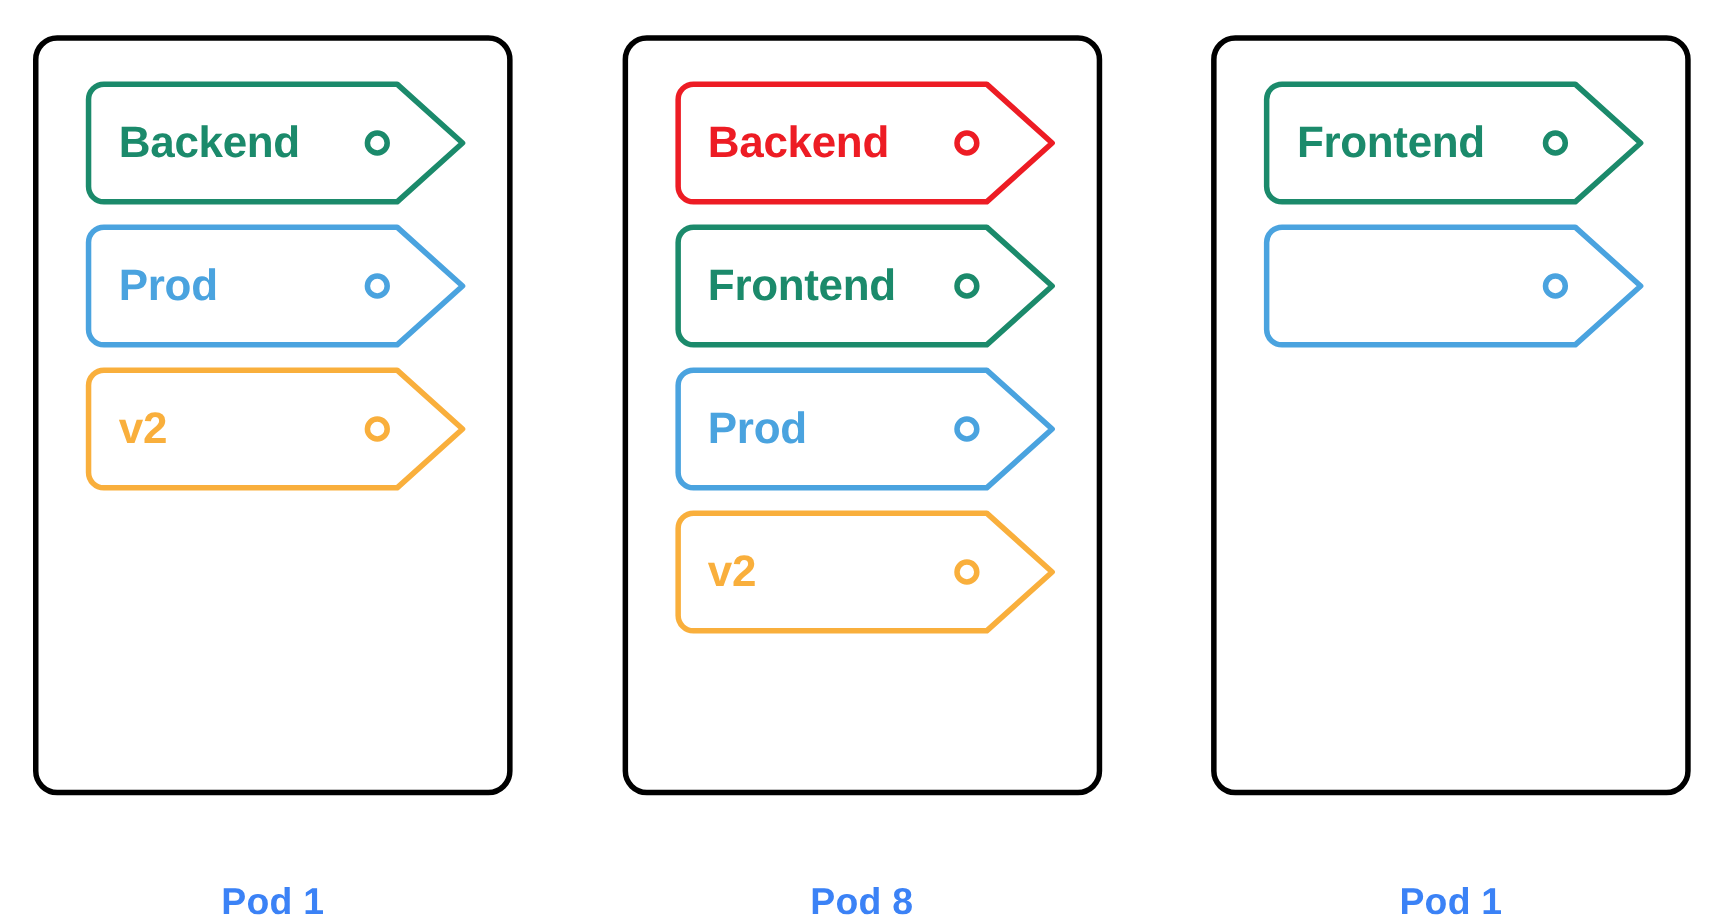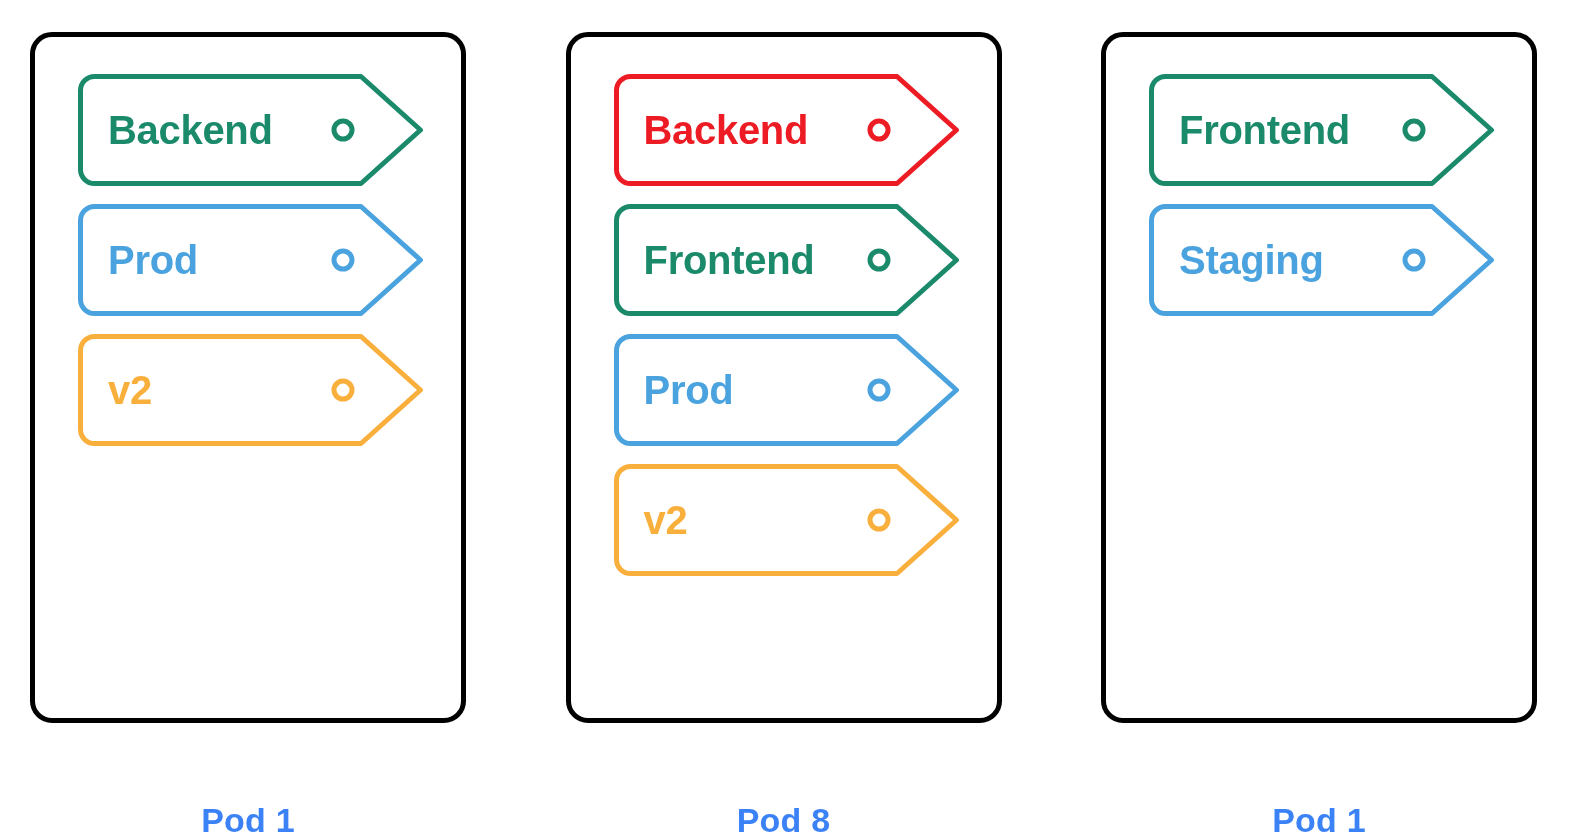--- a/index.html
+++ b/index.html
@@ -169,19 +169,18 @@
               <path d="M 16.5 2.5 L 283 2.5 L 342.5 56 L 283 109.5 L 16.5 109.5 A 14 14 0 0 1 2.5 95.5 L 2.5 16.5 A 14 14 0 0 1 16.5 2.5 Z" fill="none" stroke="#1B8A6B" stroke-width="5" stroke-linejoin="round" stroke-linecap="round"></path>
               <circle cx="265" cy="56" r="9" fill="none" stroke="#1B8A6B" stroke-width="5"></circle>
             </svg>
             <span class="tag-label" style="color: rgb(27, 138, 107);">Frontend</span>
           </div>
           <div class="tag">
             <svg viewBox="0 0 345 112" preserveAspectRatio="none">
               <path d="M 16.5 2.5 L 283 2.5 L 342.5 56 L 283 109.5 L 16.5 109.5 A 14 14 0 0 1 2.5 95.5 L 2.5 16.5 A 14 14 0 0 1 16.5 2.5 Z" fill="none" stroke="#4AA3DF" stroke-width="5" stroke-linejoin="round" stroke-linecap="round"></path>
               <circle cx="265" cy="56" r="9" fill="none" stroke="#4AA3DF" stroke-width="5"></circle>
             </svg>
-            <span class="tag-label" style="color: rgb(74, 163, 223);">Staging</span>
           </div>
         </div>
         <div class="pod-label">Pod 1</div>
       </div>
     </div>
 </div>
 
 </body></html>

